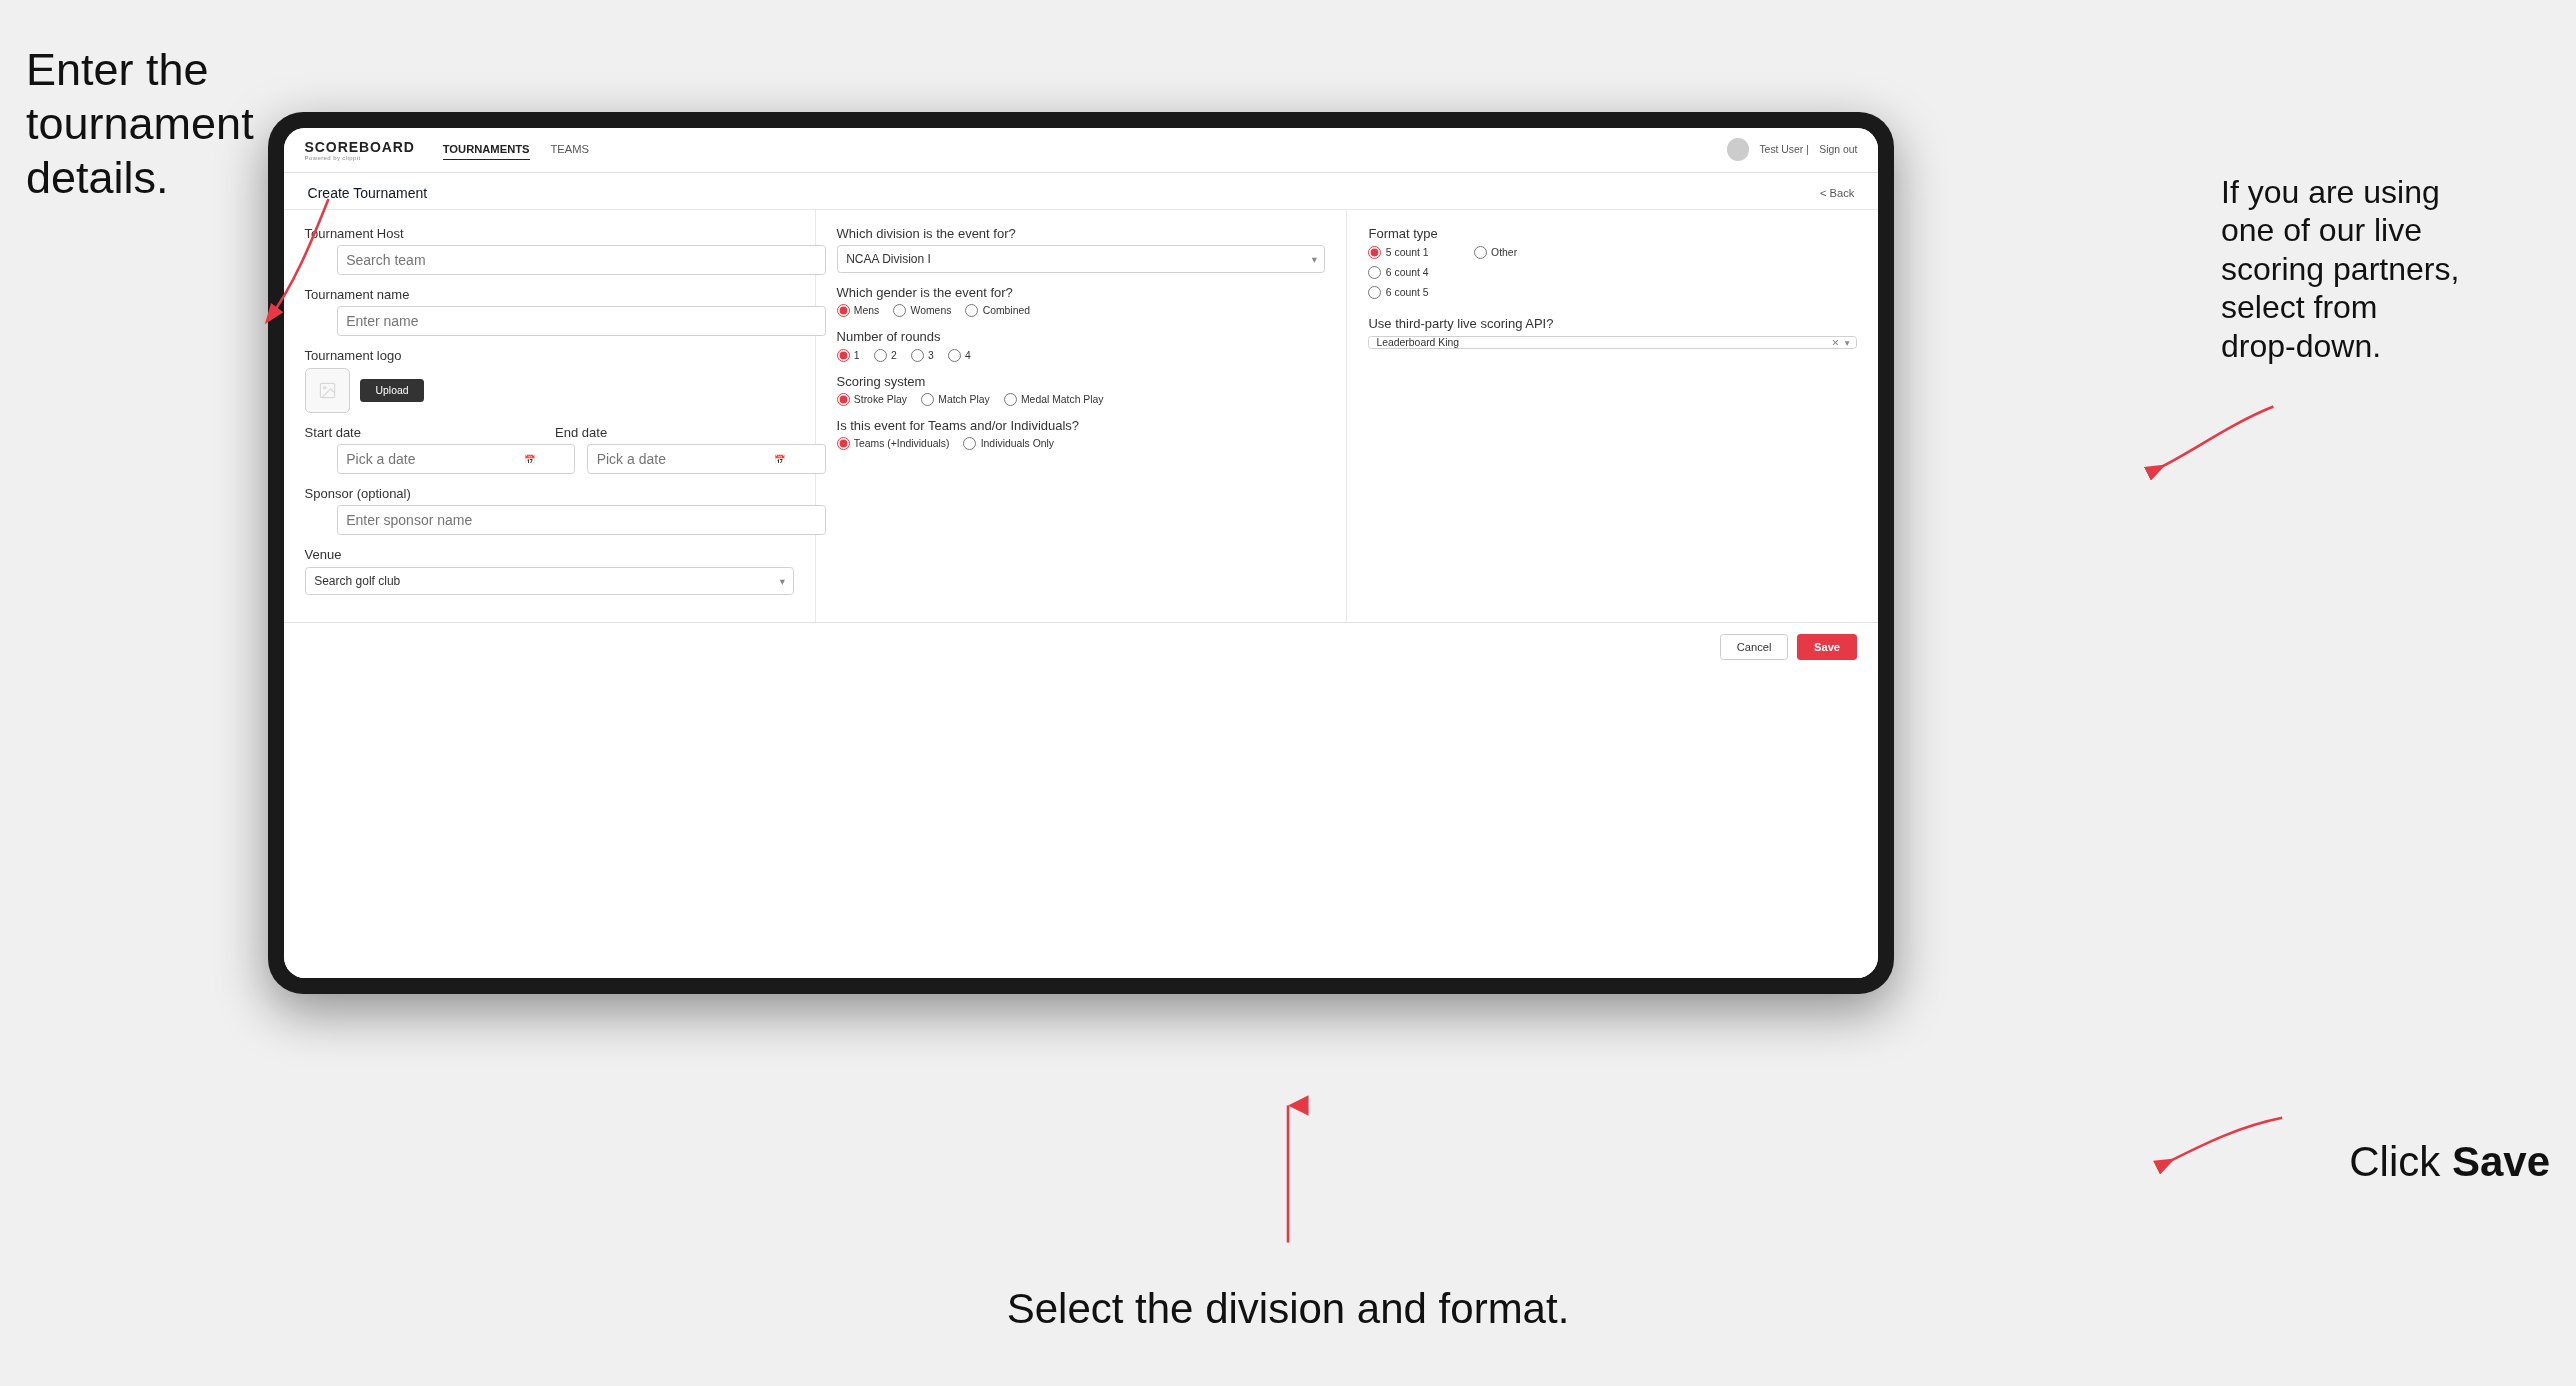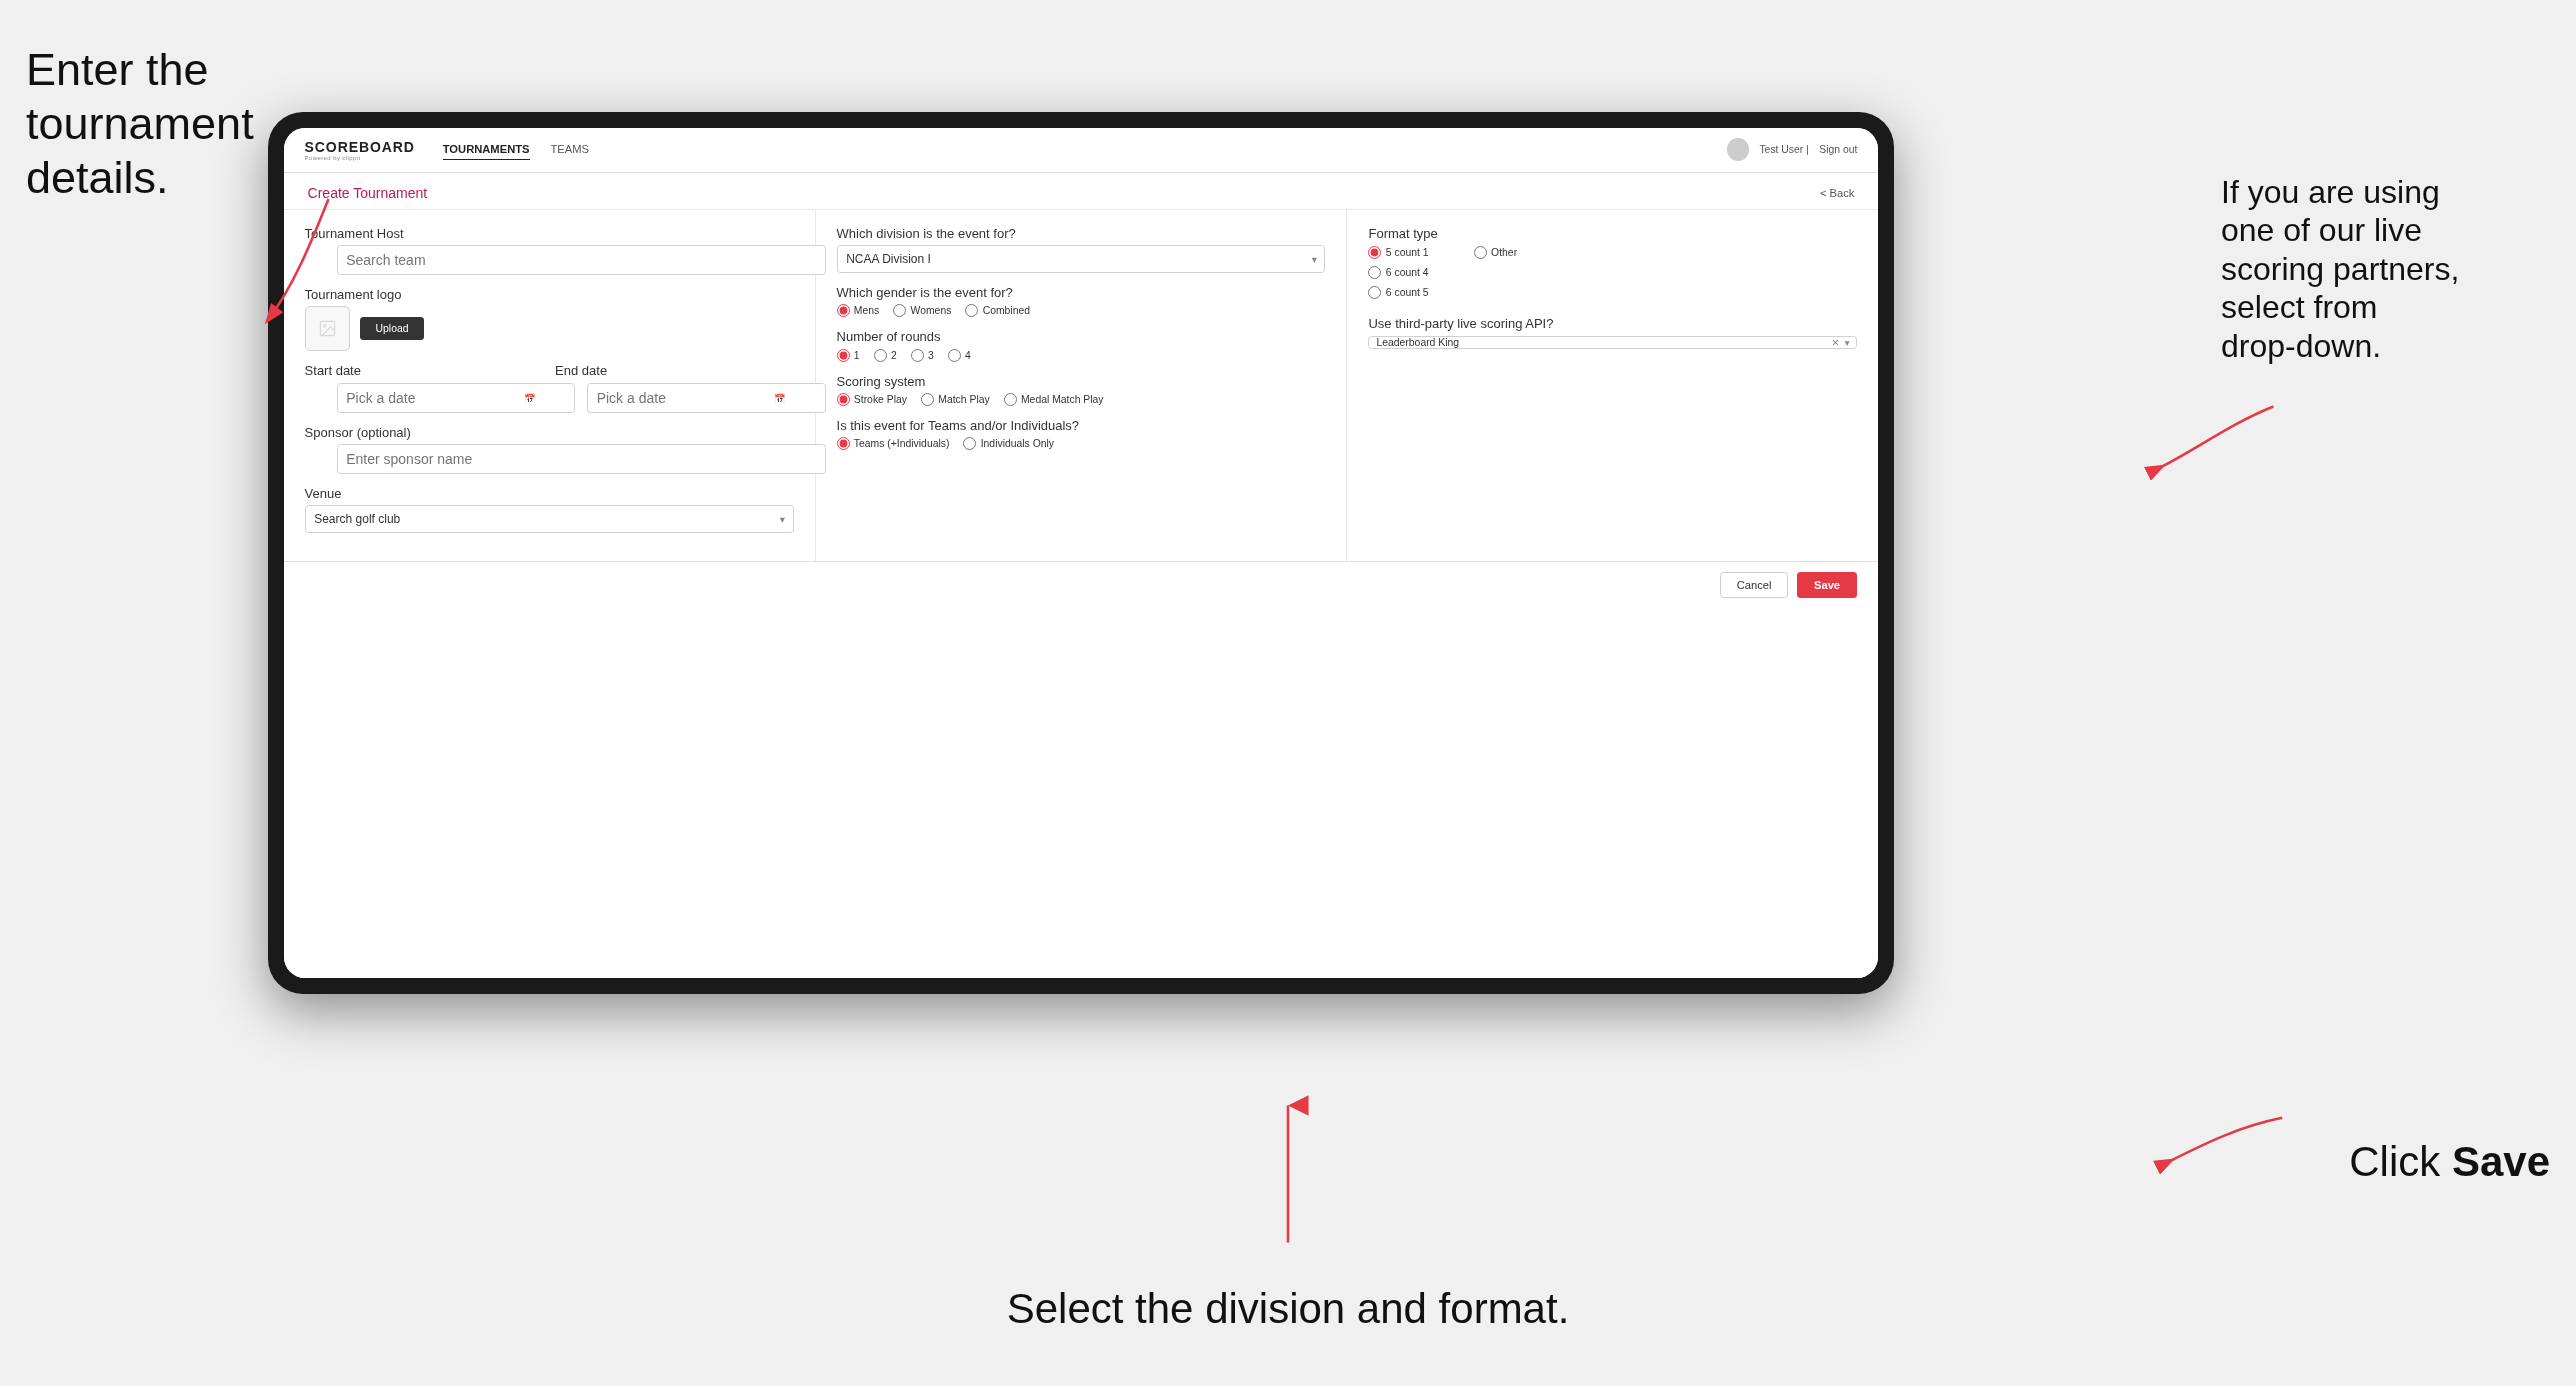--- a/index.html
+++ b/index.html
@@ -124,21 +124,21 @@
       padding: 12px 24px 8.6px;
       border-bottom: 0.9px solid #e8e8e8;
       display: flex;
       justify-content: space-between;
       align-items: center;
       background: #fff;
     }
     .page-title {
       font-size: 14px;
       font-weight: 500;
-      color: #be185d;
+      color: #0f172a;
     }
     .back-link {
       font-size: 11.2px;
       color: #555;
       cursor: pointer;
     }
     .back-link::before {
       content: '< ';
     }
 
@@ -381,20 +381,24 @@
 
       <div class="form-body">
 
         <div class="form-col">
 
           <div class="form-group">
             <label class="form-label">Tournament Host</label>
             <input class="form-input" type="text" placeholder="Search team" style="">
           </div>
 
+          <div class="form-group">
+            <label class="form-label">Tournament name</label>
+            <input class="form-input" type="text" placeholder="Enter name" style="">
+          </div>
 
           <div class="form-group">
             <label class="form-label">Tournament logo</label>
             <div class="logo-area">
               <div class="logo-placeholder">
                 <svg viewBox="0 0 24 24" fill="none" stroke="#aaa" stroke-width="1.5">
                   <rect x="3" y="3" width="18" height="18" rx="2"></rect>
                   <circle cx="8.5" cy="8.5" r="1.5"></circle>
                   <path d="M21 15l-5-5L5 21"></path>
                 </svg>

